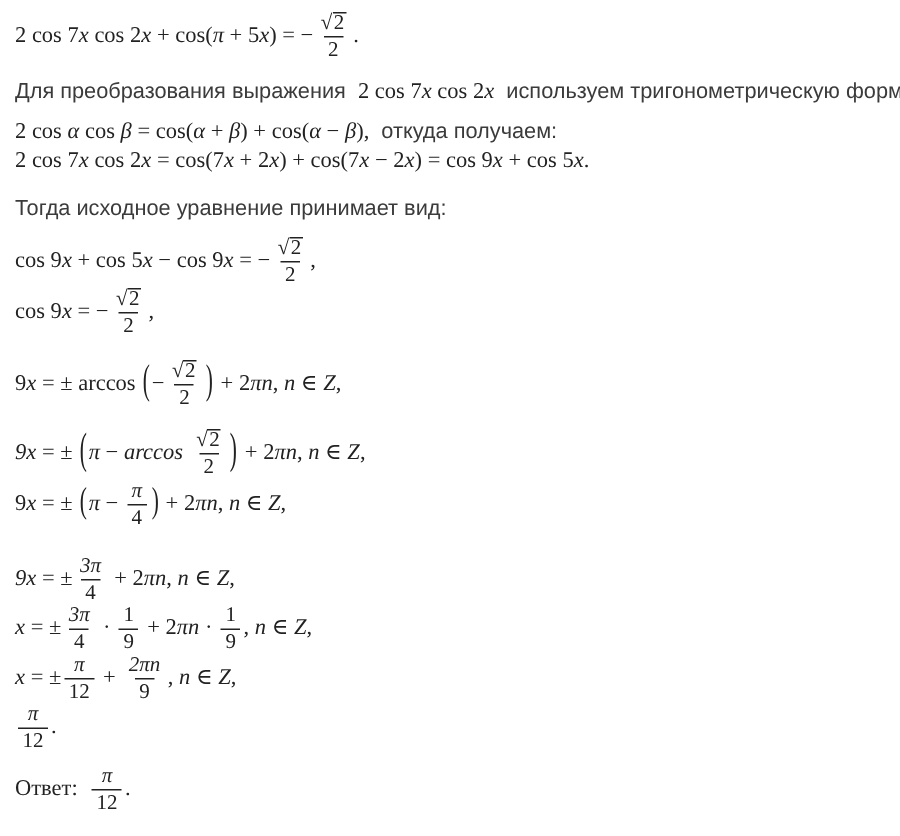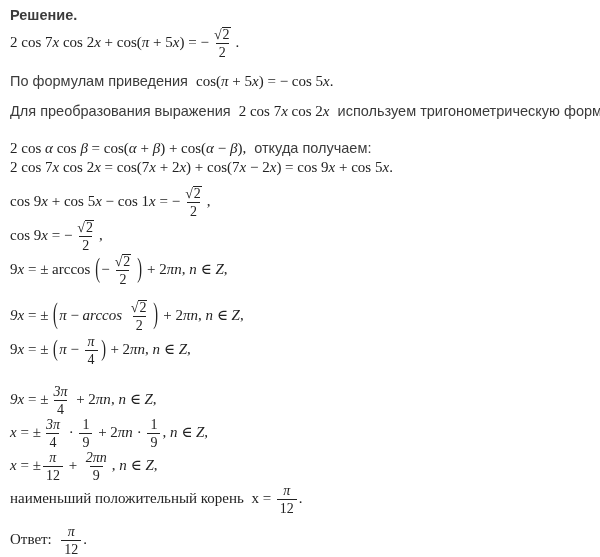--- a/index.html
+++ b/index.html
@@ -34,51 +34,50 @@
   
   .sqrt{display:inline-flex;align-items:flex-start;}
   .sgn{line-height:15px;}
   .bar{border-top:1px solid currentColor;line-height:14px;padding:0 1px;}
   
   .bp{display:inline-block;padding:0 1px;transform-origin:50% 55%;}
   
   #eq1{margin-top:2px}
   #para1{margin-top:12px}
   #para2a{margin-top:11px}
-  #para2b{margin-top:18px}
+  #para2b{margin-top:8px}
   #eq2{}
   #para3{margin-top:13px}
   #eq3{margin-top:9px}
   #eq4{margin-top:1px}
-  #eq5{margin-top:1px}
+  #eq5{margin-top:15px}
   #eq6{margin-top:13px}
   #eq7{margin-top:1px}
   #eq8{margin-top:17px}
   #eq9{margin-top:0}
   #eq10{margin-top:0}
   #least{margin-top:0}
   #answer{margin-top:8px}
 </style>
 </head>
 <body style="--bg: #ffffff; --sans: #3b3b3b; --math: #222222;">
 
 <div id="doc">
-    <div class="line" id="heading"><span class="t bold">Решение.</span></div>
     <div class="line" id="eq1"><span class="m">2 cos 7</span><span class="m it">x</span><span class="m"> cos 2</span><span class="m it">x</span><span class="m"> + cos(</span><span class="m it">π</span><span class="m"> + 5</span><span class="m it">x</span><span class="m">) = −</span><span class="frac">
         <span class="num"><span class="sqrt">
             <span class="sgn">√</span>
             <span class="bar">2</span>
           </span></span>
         <span class="den">2</span>
       </span><span class="m">.</span></div>
-    <div class="line" id="para1"><span class="t">По формулам приведения &nbsp;</span><span class="m">cos(</span><span class="m it">π</span><span class="m"> + 5</span><span class="m it">x</span><span class="m">) = − cos 5</span><span class="m it">x</span><span class="m">.</span></div>
     <div class="line" id="para2a"><span class="t">Для преобразования выражения &nbsp;</span><span class="m">2 cos 7</span><span class="m it">x</span><span class="m"> cos 2</span><span class="m it">x</span><span class="t"> &nbsp;используем тригонометрическую формулу:</span></div>
     <div class="line" id="para2b"><span class="m">2 cos </span><span class="m it">α</span><span class="m"> cos </span><span class="m it">β</span><span class="m"> = cos(</span><span class="m it">α</span><span class="m"> + </span><span class="m it">β</span><span class="m">) + cos(</span><span class="m it">α</span><span class="m"> − </span><span class="m it">β</span><span class="m">),</span><span class="t"> &nbsp;откуда получаем:</span></div>
     <div class="line" id="eq2"><span class="m">2 cos 7</span><span class="m it">x</span><span class="m"> cos 2</span><span class="m it">x</span><span class="m"> = cos(7</span><span class="m it">x</span><span class="m"> + 2</span><span class="m it">x</span><span class="m">) + cos(7</span><span class="m it">x</span><span class="m"> − 2</span><span class="m it">x</span><span class="m">) = cos 9</span><span class="m it">x</span><span class="m"> + cos 5</span><span class="m it">x</span><span class="m">.</span></div>
-    <div class="line" id="eq3"><span class="m">cos 9</span><span class="m it">x</span><span class="m"> + cos 5</span><span class="m it">x</span><span class="m"> − cos 1</span><span class="m it">x</span><span class="m"> = −</span><span class="frac">
+    <div class="line" id="para3"><span class="t">Тогда исходное уравнение принимает вид:</span></div>
+    <div class="line" id="eq3"><span class="m">cos 9</span><span class="m it">x</span><span class="m"> + cos 5</span><span class="m it">x</span><span class="m"> − cos 9</span><span class="m it">x</span><span class="m"> = −</span><span class="frac">
         <span class="num"><span class="sqrt">
             <span class="sgn">√</span>
             <span class="bar">2</span>
           </span></span>
         <span class="den">2</span>
       </span><span class="m">,</span></div>
     <div class="line" id="eq4"><span class="m">cos 9</span><span class="m it">x</span><span class="m"> = −</span><span class="frac">
         <span class="num"><span class="sqrt">
             <span class="sgn">√</span>
             <span class="bar">2</span>
@@ -117,21 +116,21 @@
         <span class="num">1</span>
         <span class="den">9</span>
       </span><span class="m">, </span><span class="m it">n</span><span class="m"> ∈ </span><span class="m it">Z</span><span class="m">,</span></div>
     <div class="line" id="eq10"><span class="m it">x</span><span class="m"> = ±</span><span class="frac">
         <span class="num it">π</span>
         <span class="den">12</span>
       </span><span class="m"> + </span><span class="frac">
         <span class="num it">2πn</span>
         <span class="den">9</span>
       </span><span class="m">, </span><span class="m it">n</span><span class="m"> ∈ </span><span class="m it">Z</span><span class="m">,</span></div>
-    <div class="line" id="least"><span class="m">наименьший положительный корень &nbsp;x = </span><span class="frac">
+    <div class="line" id="least"><span class="frac">
         <span class="num it">π</span>
         <span class="den">12</span>
       </span><span class="m">.</span></div>
     <div class="line" id="answer"><span class="m">Ответ: &nbsp;</span><span class="frac">
         <span class="num it">π</span>
         <span class="den">12</span>
       </span><span class="m">.</span></div>
   </div>
 
 </body></html>

